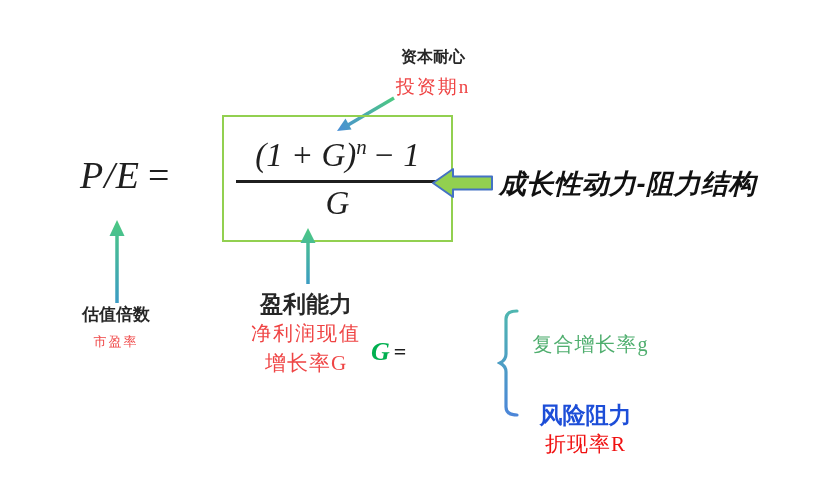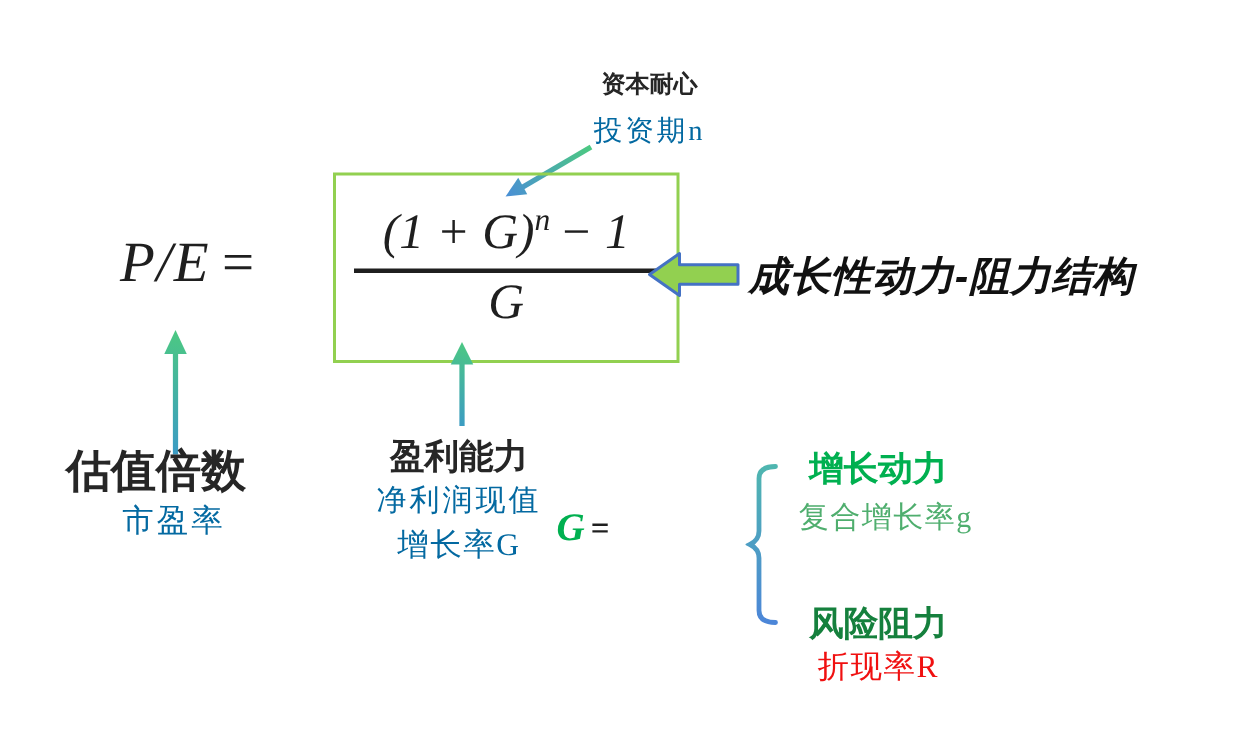--- a/index.html
+++ b/index.html
@@ -3,21 +3,21 @@
 <meta charset="utf-8">
 <style>
   html,body{margin:0;padding:0;background:#fff;}
   .canvas{
     position:relative;width:823px;height:500px;background:#ffffff;overflow:hidden;
     font-family:"Liberation Sans",sans-serif;color:#1f1f1f;
   }
   .abs{position:absolute;}
   .ctr{text-align:center;}
   .bold-han{font-weight:bold;color:#262626;}
-  .kai{font-family:"Liberation Serif",serif;color:#0369a1;}
+  .kai{font-family:"Liberation Serif",serif;color:#ef4444;}
   .math{font-family:"Liberation Serif",serif;font-style:italic;color:#1f1f1f;}
 
   
   .top-title{left:369px;top:44px;width:128px;font-size:16px;line-height:26px;}
   .top-sub{left:369px;top:74px;width:128px;font-size:19px;letter-spacing:2px;}
 
   
   .pe{left:80px;top:153px;font-size:38px;letter-spacing:1px;white-space:nowrap;text-align:center;}
   .pe .eq{font-style:normal;margin-left:8px;}
   .gbox{
@@ -28,43 +28,43 @@
   .frac-num{font-size:33px;line-height:36px;white-space:nowrap;}
   .frac-num .exp{font-size:21px;position:relative;top:-0.55em;}
   .frac-num .tail{margin-left:6px;}
   .frac-bar{width:204px;border-top:3px solid #1f1f1f;margin:3px 0 2px 0;height:0;}
   .frac-den{font-size:33px;line-height:36px;}
 
   
   .struct-label{left:499px;top:166px;font-size:27px;font-weight:bold;color:#111;white-space:nowrap;letter-spacing:0.5px;font-style:italic;}
 
   
-  .left-title{left:44px;top:301px;width:120px;font-size:30px;line-height:28px;}
-  .left-sub{left:56px;top:333px;width:120px;font-size:21px;letter-spacing:2px;}
+  .left-title{left:56px;top:301px;width:120px;font-size:17px;line-height:28px;}
+  .left-sub{left:56px;top:333px;width:120px;font-size:13px;letter-spacing:2px;}
 
   
   .mid-title{left:243px;top:291px;width:126px;font-size:23px;line-height:26px;}
   .mid-l1{left:233px;top:320px;width:146px;font-size:20px;letter-spacing:2px;}
   .mid-l2{left:233px;top:349px;width:146px;font-size:21px;letter-spacing:1px;}
 
   
   .gform{left:371px;top:337px;display:flex;align-items:center;
          font-family:"Liberation Serif",serif;font-weight:bold;font-style:italic;}
   .gform .g-lhs{font-size:26px;color:#00b050;}
   .gform .g-eq{font-size:22px;font-style:normal;color:#1f1f1f;margin:0 5px 0 4px;}
   .gform .g-frac{display:flex;flex-direction:column;align-items:center;font-size:22px;line-height:24px;}
   .gform .g-bar{width:66px;border-top:2.5px solid #1f1f1f;margin:1px 0;height:0;}
   .green{color:#00b050;}
   .red{color:#ff0000;}
   .blk{color:#1f1f1f;}
 
   
   .grow-title{left:508px;top:299px;width:155px;font-size:23px;line-height:26px;font-weight:bold;color:#00b050;}
   .grow-sub{left:508px;top:331px;width:165px;font-size:20px;color:#4fae6e;letter-spacing:1px;}
-  .risk-title{left:508px;top:402px;width:155px;font-size:23px;line-height:26px;font-weight:bold;color:#15803d;}
+  .risk-title{left:508px;top:402px;width:155px;font-size:23px;line-height:26px;font-weight:bold;color:#1d4ed8;}
   .risk-sub{left:503px;top:430px;width:165px;font-size:21px;color:#f01010;letter-spacing:1px;}
 
   svg{display:block;}
 </style>
 </head>
 <body>
 
 <div class="canvas">
 
   <div class="abs ctr top-title bold-han">资本耐心</div>
@@ -136,19 +136,18 @@
   <svg class="abs" style="left:497px;top:308px;" width="24" height="110" viewBox="0 0 24 110">
     <defs>
       <linearGradient id="braceGrad" gradientUnits="userSpaceOnUse" x1="12" y1="3" x2="12" y2="107">
         <stop offset="0" stop-color="#4fb6b0"></stop>
           <stop offset="1" stop-color="#4c86d8"></stop>
       </linearGradient>
     </defs>
     <path d="M 20 3 Q 9 3 9 11 L 9 46 Q 9 52 3 55 Q 9 58 9 64 L 9 99 Q 9 107 20 107" fill="none" stroke="url(#braceGrad)" stroke-width="3.2" stroke-linecap="round"></path>
   </svg>
 
-  <div class="abs ctr grow-title">增长动力</div>
   <div class="abs ctr grow-sub kai" style="color:#4fae6e;">复合增长率g</div>
 
   <div class="abs ctr risk-title">风险阻力</div>
   <div class="abs ctr risk-sub kai" style="color:#f01010;">折现率R</div>
 
 </div>
 
 </body></html>

